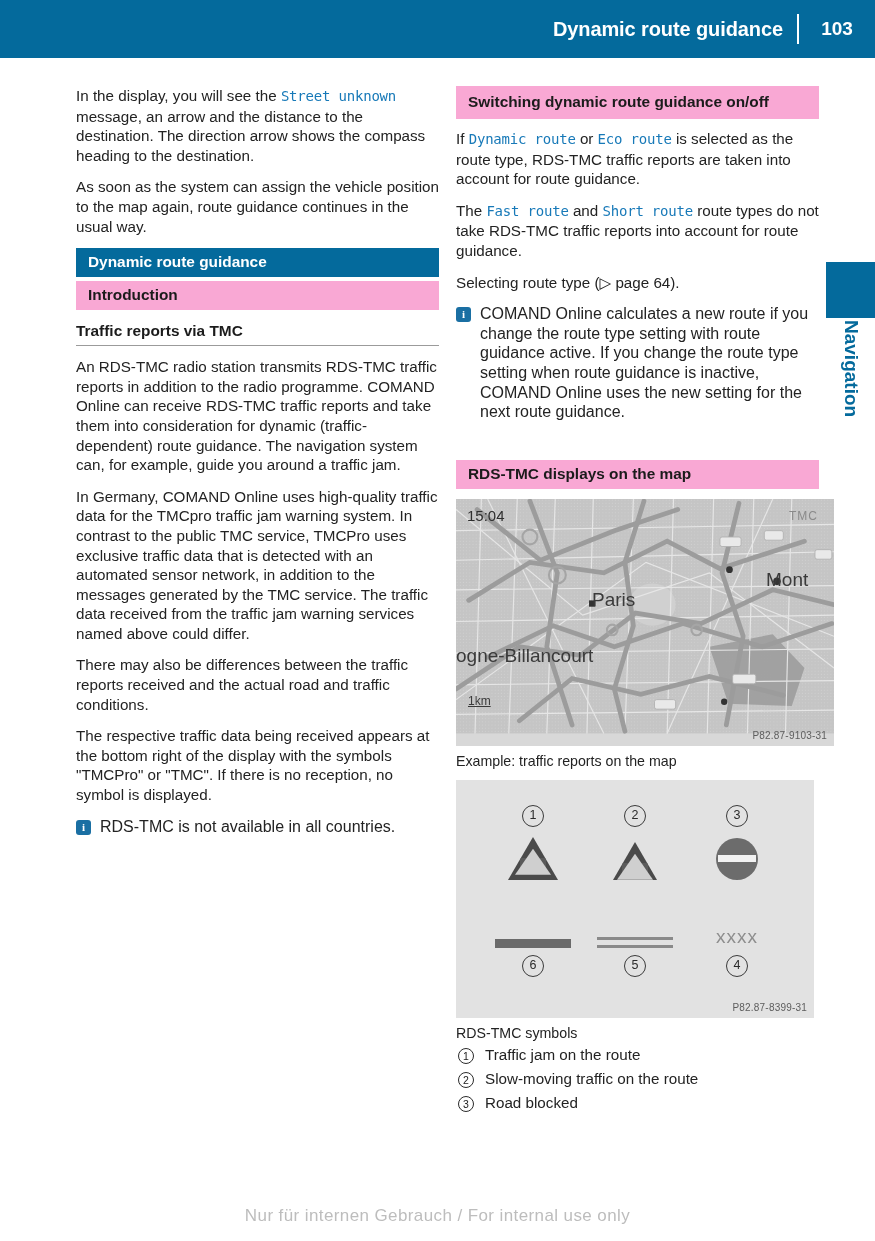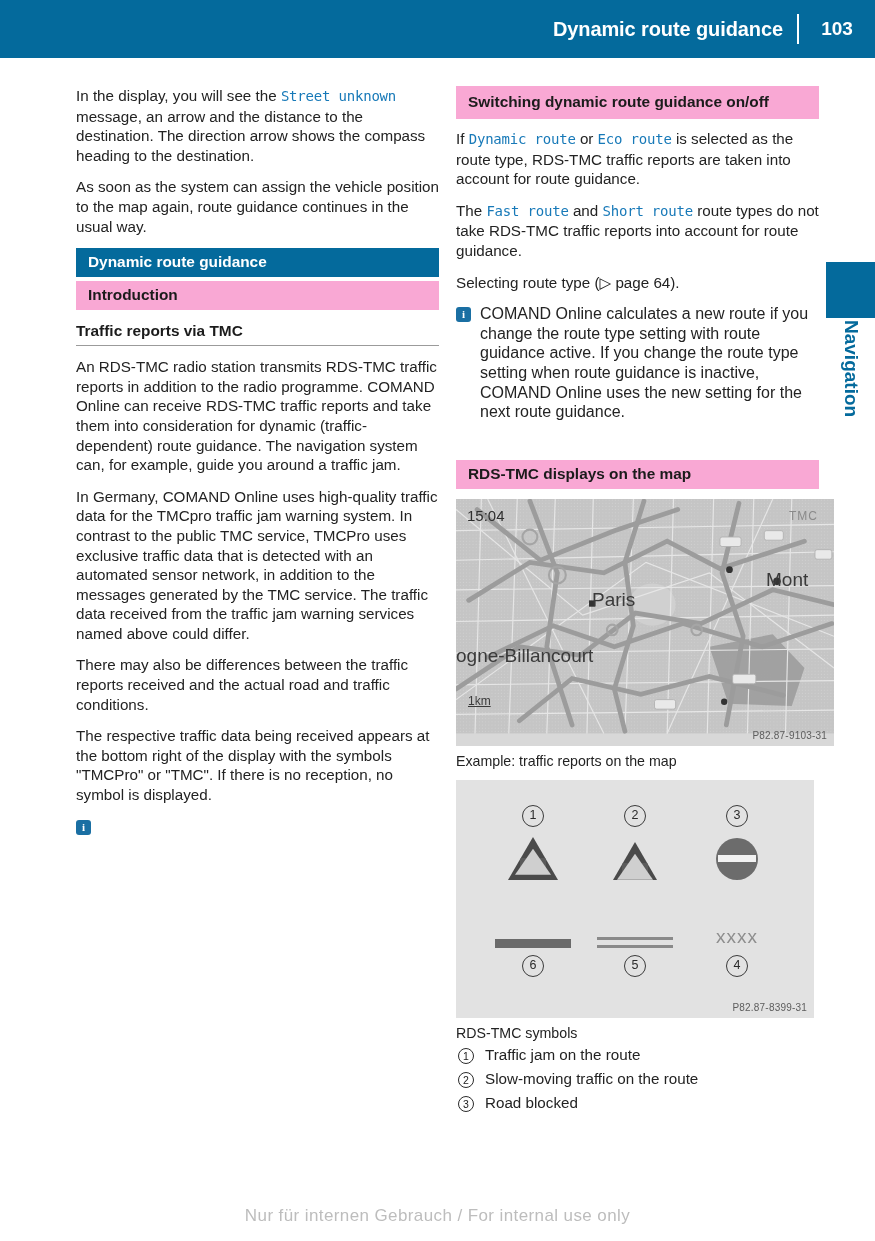--- a/index.html
+++ b/index.html
@@ -338,20 +338,21 @@
 
   <div class="sub-head">Traffic reports via TMC</div>
 
   <p class="body">An RDS-TMC radio station transmits RDS-TMC traffic reports in addition to the radio programme. COMAND Online can receive RDS-TMC traffic reports and take them into consideration for dynamic (traffic-dependent) route guidance. The navigation system can, for example, guide you around a traffic jam.</p>
   <p class="body">In Germany, COMAND Online uses high-quality traffic data for the TMCpro traffic jam warning system. In contrast to the public TMC service, TMCPro uses exclusive traffic data that is detected with an automated sensor network, in addition to the messages generated by the TMC service. The traffic data received from the traffic jam warning services named above could differ.</p>
   <p class="body">There may also be differences between the traffic reports received and the actual road and traffic conditions.</p>
   <p class="body">The respective traffic data being received appears at the bottom right of the display with the symbols "TMCPro" or "TMC". If there is no reception, no symbol is displayed.</p>
 
   <div class="note">
     <div class="note-icon">i</div>
+    <div class="note-text">RDS-TMC is not available in all countries.</div>
   </div>
 
 </div>
 
 <div class="col col-right">
 
   <div class="bar-grey two-line">Switching dynamic route guidance on/off</div>
 
   <p class="body"><span>If </span><span class="mono">Dynamic route</span><span> or </span><span class="mono">Eco route</span><span> is selected as the route type, RDS-TMC traffic reports are taken into account for route guidance.</span></p>
 

